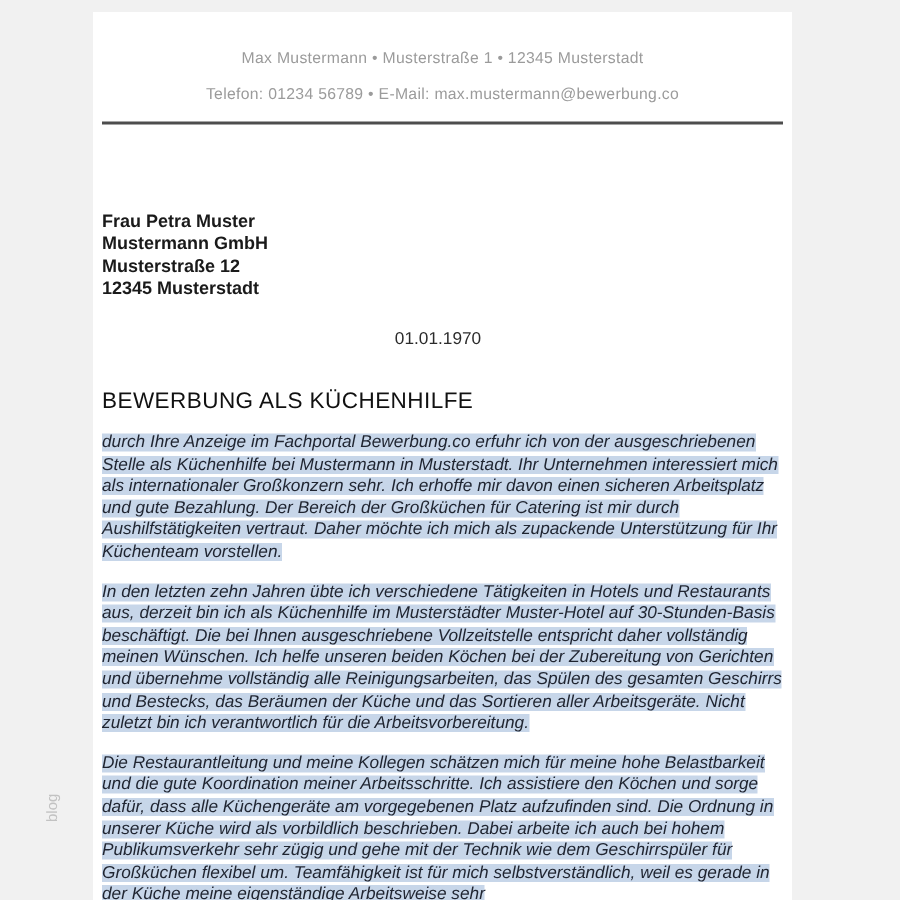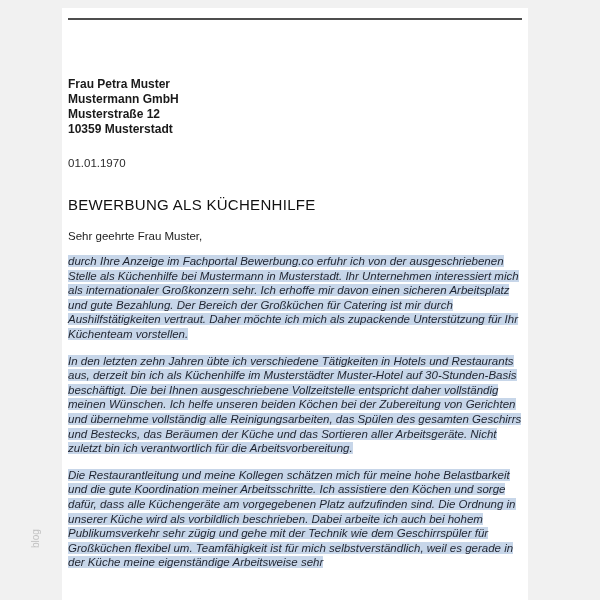--- a/index.html
+++ b/index.html
@@ -43,21 +43,21 @@
   }
   .recipient {
     margin-top: 57px;
     font-weight: bold;
     font-size: 12px;
     line-height: 15px;
     color: #1a1a1a;
   }
   .letter-date {
     margin-top: 20px;
-    text-align: left;
+    text-align: center;
     font-size: 11.5px;
     color: #2b2b2b;
     padding-right: 6px;
   }
   .subject-line {
     margin: 27px 0 0 0;
     font-size: 15px;
     font-weight: normal;
     color: #111111;
     letter-spacing: 0.3px;
@@ -89,35 +89,38 @@
     transform: rotate(-90deg);
     transform-origin: left top;
   }
 </style>
 </head>
 <body>
 
 <div class="canvas">
   <div class="doc">
 
+    <div class="letter-header">
+      <div class="hline">Max Mustermann • Musterstraße 1 • 12345 Musterstadt</div>
+      <div class="hline">Telefon: 01234 56789 • E-Mail: max.mustermann@bewerbung.co</div>
+    </div>
 
     <hr class="header-divider">
 
     <div class="recipient">
       <div>Frau Petra Muster</div>
       <div>Mustermann GmbH</div>
       <div>Musterstraße 12</div>
-      <div>10359 Musterstadt</div>
+      <div>12345 Musterstadt</div>
     </div>
 
     <div class="letter-date">01.01.1970</div>
 
     <h1 class="subject-line">BEWERBUNG ALS KÜCHENHILFE</h1>
 
-    <p class="salutation">Sehr geehrte Frau Muster,</p>
 
     <p class="body-paragraph"><span class="hl">durch Ihre Anzeige im Fachportal Bewerbung.co erfuhr ich von der ausgeschriebenen Stelle als Küchenhilfe bei Mustermann in Musterstadt. Ihr Unternehmen interessiert mich als internationaler Großkonzern sehr. Ich erhoffe mir davon einen sicheren Arbeitsplatz und gute Bezahlung. Der Bereich der Großküchen für Catering ist mir durch Aushilfstätigkeiten vertraut. Daher möchte ich mich als zupackende Unterstützung für Ihr Küchenteam vorstellen.</span></p>
 
     <p class="body-paragraph"><span class="hl">In den letzten zehn Jahren übte ich verschiedene Tätigkeiten in Hotels und Restaurants aus, derzeit bin ich als Küchenhilfe im Musterstädter Muster-Hotel auf 30-Stunden-Basis beschäftigt. Die bei Ihnen ausgeschriebene Vollzeitstelle entspricht daher vollständig meinen Wünschen. Ich helfe unseren beiden Köchen bei der Zubereitung von Gerichten und übernehme vollständig alle Reinigungsarbeiten, das Spülen des gesamten Geschirrs und Bestecks, das Beräumen der Küche und das Sortieren aller Arbeitsgeräte. Nicht zuletzt bin ich verantwortlich für die Arbeitsvorbereitung.</span></p>
 
     <p class="body-paragraph"><span class="hl">Die Restaurantleitung und meine Kollegen schätzen mich für meine hohe Belastbarkeit und die gute Koordination meiner Arbeitsschritte. Ich assistiere den Köchen und sorge dafür, dass alle Küchengeräte am vorgegebenen Platz aufzufinden sind. Die Ordnung in unserer Küche wird als vorbildlich beschrieben. Dabei arbeite ich auch bei hohem Publikumsverkehr sehr zügig und gehe mit der Technik wie dem Geschirrspüler für Großküchen flexibel um. Teamfähigkeit ist für mich selbstverständlich, weil es gerade in der Küche meine eigenständige Arbeitsweise sehr</span></p>
 
   </div>
 
   <div class="watermark">blog</div>

